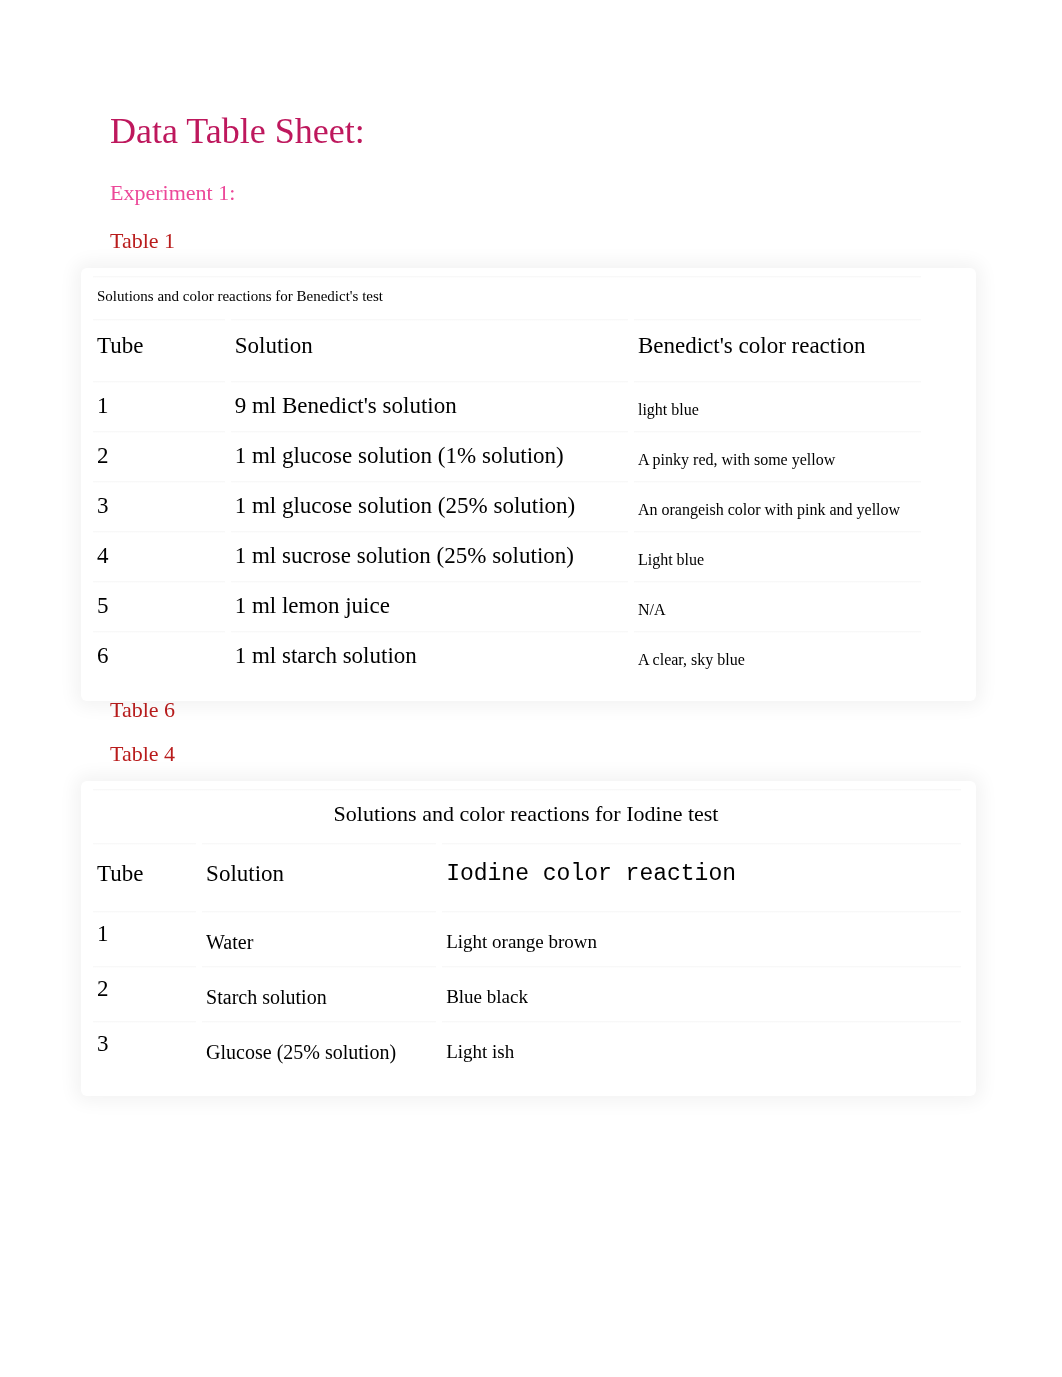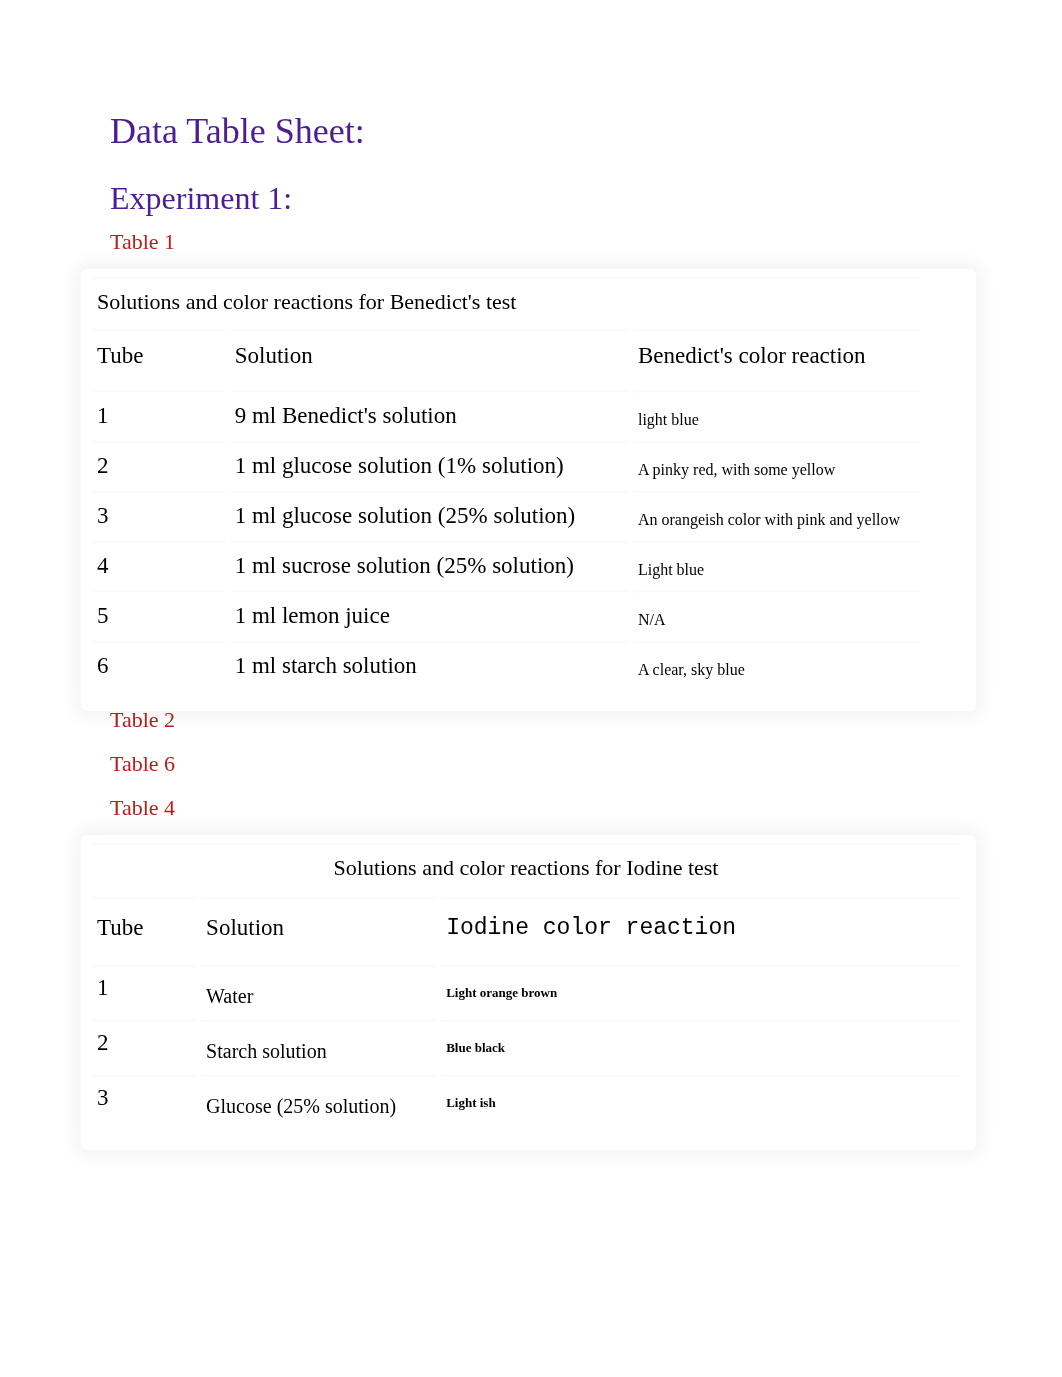--- a/index.html
+++ b/index.html
@@ -12,31 +12,31 @@
       background: #ffffff;
       width: 1062px;
       height: 1377px;
       padding: 110px 90px 0 90px;
       color: #000000;
     }
     .content {
       padding-left: 25px;
     }
     h1.main-title {
-      color: #4c1d95;
+      color: #be185d;
       font-size: 36px;
       font-weight: normal;
       margin-bottom: 28px;
       margin-left: -5px;
     }
     h2.sub-title {
-      color: #4c1d95;
-      font-size: 32px;
+      color: #ec4899;
+      font-size: 22px;
       font-weight: normal;
-      margin-bottom: 12px;
+      margin-bottom: 22px;
       margin-left: -5px;
     }
     .table-label {
       font-size: 22px;
       color: #b91c1c;
       margin-bottom: 18px;
       margin-left: -5px;
     }
     table {
       border-collapse: separate;
@@ -49,21 +49,21 @@
       vertical-align: top;
       font-weight: normal;
       padding: 10px 6px 10px 4px;
       background: rgba(255,255,255,0.6);
       position: relative;
     }
     .table1 {
       width: 840px;
     }
     .table1 .caption-cell {
-      font-size: 22px;
+      font-size: 15px;
       padding-bottom: 12px;
     }
     .table1 .col-tube { width: 135px; }
     .table1 .col-sol { width: 410px; }
     .table1 .col-react { width: 295px; }
     .table1 .header-row td {
       font-size: 23px;
       padding-top: 12px;
       padding-bottom: 20px;
     }
@@ -96,23 +96,22 @@
     }
     .table4 .data-row .tube-cell {
       font-size: 23px;
       padding-top: 8px;
     }
     .table4 .data-row .sol-cell {
       font-size: 20px;
       padding-top: 18px;
     }
     .table4 .data-row .react-cell {
-      font-size: 13px;
+      font-size: 19px;
       padding-top: 18px;
-      font-weight: bold;
     }
     
     
     .table-wrap {
       position: relative;
       margin-left: -30px;
       padding: 2px;
     }
     .table-wrap::before {
       content: "";
@@ -186,21 +185,20 @@
       </tr>
       <tr class="data-row">
         <td class="tube-cell cell-divider">6</td>
         <td class="sol-cell cell-divider">1 ml starch solution</td>
         <td class="react-cell cell-divider">A clear, sky blue</td>
       </tr>
     </tbody>
       </table>
   </div>
 
-  <div class="table-label">Table 2</div>
   <div class="table-label">Table 6</div>
   <div class="table-label">Table 4</div>
 
   <div class="table-wrap">
     <table class="table4">
       <tbody>
           <tr>
         <td colspan="3" class="caption-cell cell-divider">Solutions and color reactions for Iodine test</td>
       </tr>
       <tr class="header-row">

